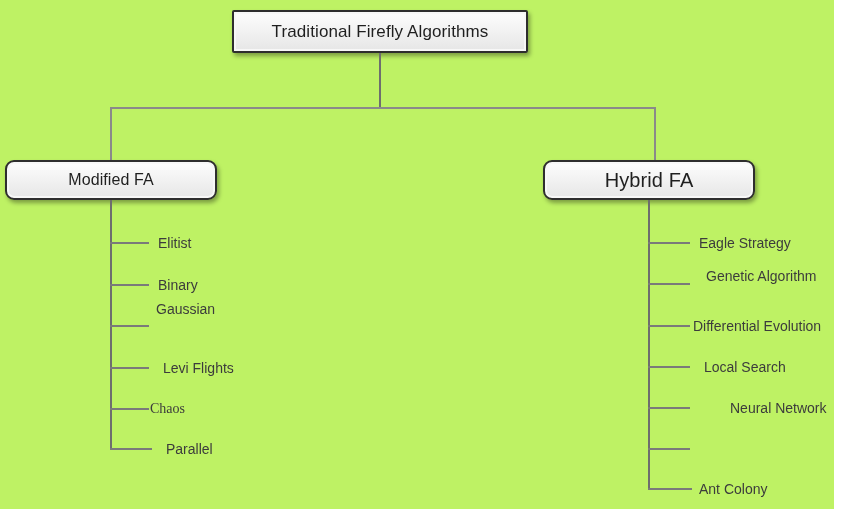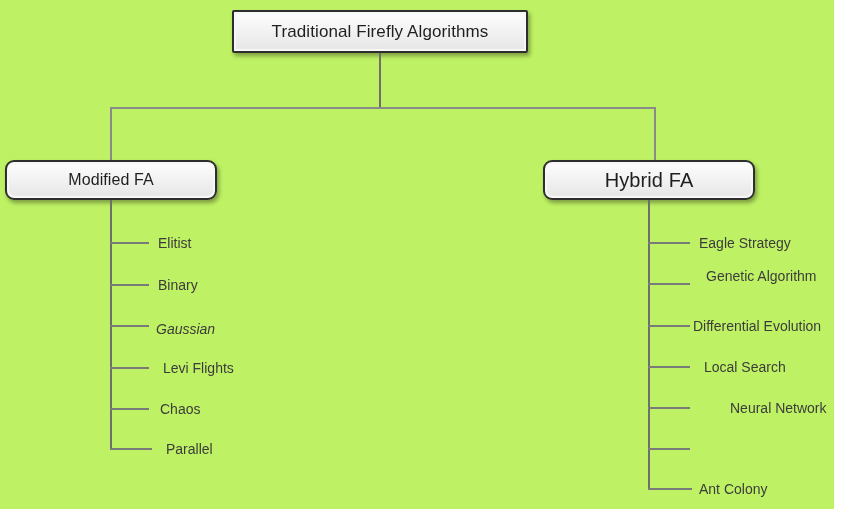--- a/index.html
+++ b/index.html
@@ -92,23 +92,23 @@
 
   <div class="tick" style="left:110px; top:242px; width:39px;"></div>
   <div class="tick" style="left:110px; top:284px; width:39px;"></div>
   <div class="tick" style="left:110px; top:325px; width:39px;"></div>
   <div class="tick" style="left:110px; top:367px; width:39px;"></div>
   <div class="tick" style="left:110px; top:408px; width:39px;"></div>
   <div class="tick" style="left:110px; top:448px; width:42px;"></div>
 
   <div class="leaf-label" style="left:158px; top:236px;">Elitist</div>
   <div class="leaf-label" style="left:158px; top:278px;">Binary</div>
-  <div class="leaf-label" style="left:156px; top:322px;font-style:italic;">Gaussian</div>
+  <div class="leaf-label" style="left:156px; top:302px;">Gaussian</div>
   <div class="leaf-label" style="left:163px; top:361px;">Levi Flights</div>
-  <div class="leaf-label" style="left:160px; top:402px;">Chaos</div>
+  <div class="leaf-label" style="left:150px; top:402px;font-family:Liberation Serif, serif;">Chaos</div>
   <div class="leaf-label" style="left:166px; top:442px;">Parallel</div>
 
   <div class="node branch" style="left:543px; top:160px; width:212px; height:40px; font-size:20px;">
     <span class="node-label">Hybrid FA</span>
   </div>
 
   <div class="line v" style="left:648px; top:200px; height:289px;"></div>
 
   <div class="tick" style="left:648px; top:242px; width:42px;"></div>
   <div class="tick" style="left:648px; top:283px; width:42px;"></div>

